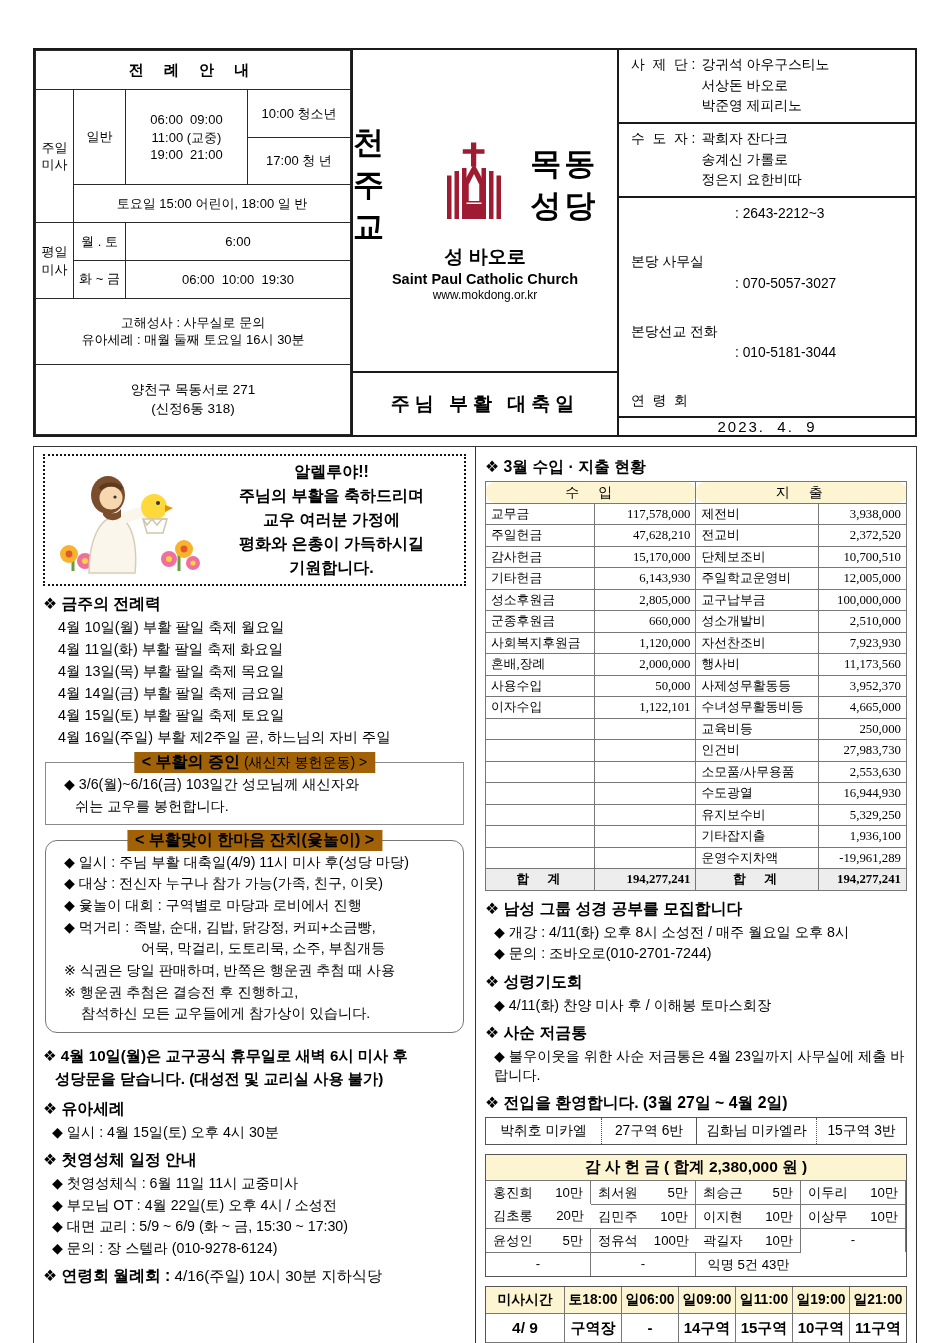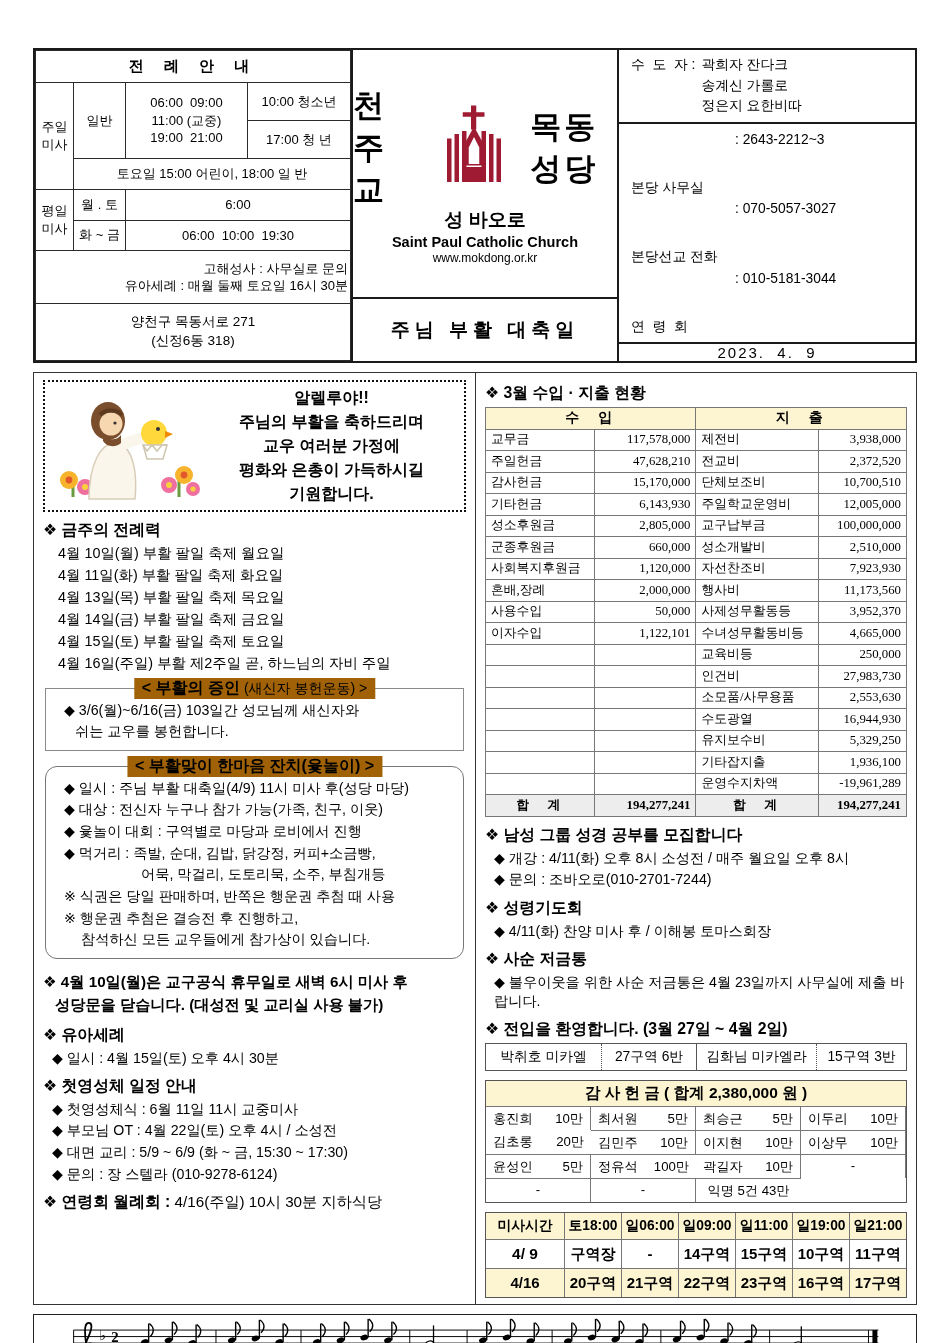--- a/index.html
+++ b/index.html
@@ -48,21 +48,21 @@
   .cont2{padding-left:26px;}
   .cont3{padding-left:20px;}
   .notice{font-weight:bold;font-size:15.2px;margin:9px 0 4px;line-height:1.5;}
   .notice .l2{padding-left:12px;}
   .h-inline{margin:8px 0 4px;font-size:15.2px;}
   .h-inline .b{font-weight:bold;font-size:15.8px;}
   
   .fin{width:100%;border-collapse:collapse;font-family:"Liberation Serif","DejaVu Serif",serif;
        font-size:12.8px;margin-top:3px;}
   .fin td,.fin th{border:1px solid #777;padding:1px 5px;height:18.5px;}
-  .fin th{background:#fdf5d2;font-weight:bold;font-size:14px;letter-spacing:4px;}
+  .fin th{background:#fdf5d2;font-weight:normal;font-size:14px;letter-spacing:4px;border-radius:9px;}
   .fin .lbl{text-align:left;}
   .fin .amt{text-align:right;}
   .fin .tot td{background:#ededed;font-weight:bold;}
   .fin .tot .ctr{text-align:center;letter-spacing:4px;}
   
   .wel{display:grid;grid-template-columns:1.15fr .95fr 1.2fr .9fr;border:1.5px solid #555;
        margin-top:3px;font-size:13.8px;text-align:center;}
   .wel .c{padding:4px 2px;}
   .wel .c:nth-child(2){border-left:1.5px dotted #555;}
   .wel .c:nth-child(3){border-left:1.5px solid #555;}
@@ -136,21 +136,21 @@
             <div>미사</div>
           </td>
           <td>월 . 토</td>
           <td colspan="2">6:00</td>
         </tr>
         <tr>
           <td>화 ~ 금</td>
           <td colspan="2">06:00&nbsp;&nbsp;10:00&nbsp;&nbsp;19:30</td>
         </tr>
         <tr>
-          <td colspan="4" class="tcell" style="text-align:right;">
+          <td colspan="4" class="tcell" style="text-align:center;">
             <div>고해성사 : 사무실로 문의</div>
             <div>유아세례 : 매월 둘째 토요일 16시 30분</div>
           </td>
         </tr>
         <tr>
           <td colspan="4" class="addr">
             <div>양천구 목동서로 271</div>
             <div>(신정6동 318)</div>
           </td>
         </tr>
@@ -190,20 +190,28 @@
           <span class="brand-kr">목동성당</span>
         </div>
         <div class="patron">성 바오로</div>
         <div class="en">Saint Paul Catholic Church</div>
         <div class="web">www.mokdong.or.kr</div>
       </div>
       <div class="feast">주님 부활 대축일</div>
     </div>
 
     <div class="hdr-right">
+      <div class="hr-block cgrp">
+        <span class="g-label">사&nbsp;&nbsp;제&nbsp;&nbsp;단 :</span>
+        <span>
+          <div>강귀석 아우구스티노</div>
+          <div>서상돈 바오로</div>
+          <div>박준영 제피리노</div>
+        </span>
+      </div>
       <div class="hr-block cgrp">
         <span class="g-label">수&nbsp;&nbsp;도&nbsp;&nbsp;자 :</span>
         <span>
           <div>곽희자 잔다크</div>
           <div>송계신 가롤로</div>
           <div>정은지 요한비따</div>
         </span>
       </div>
       <div class="hr-block">
 

